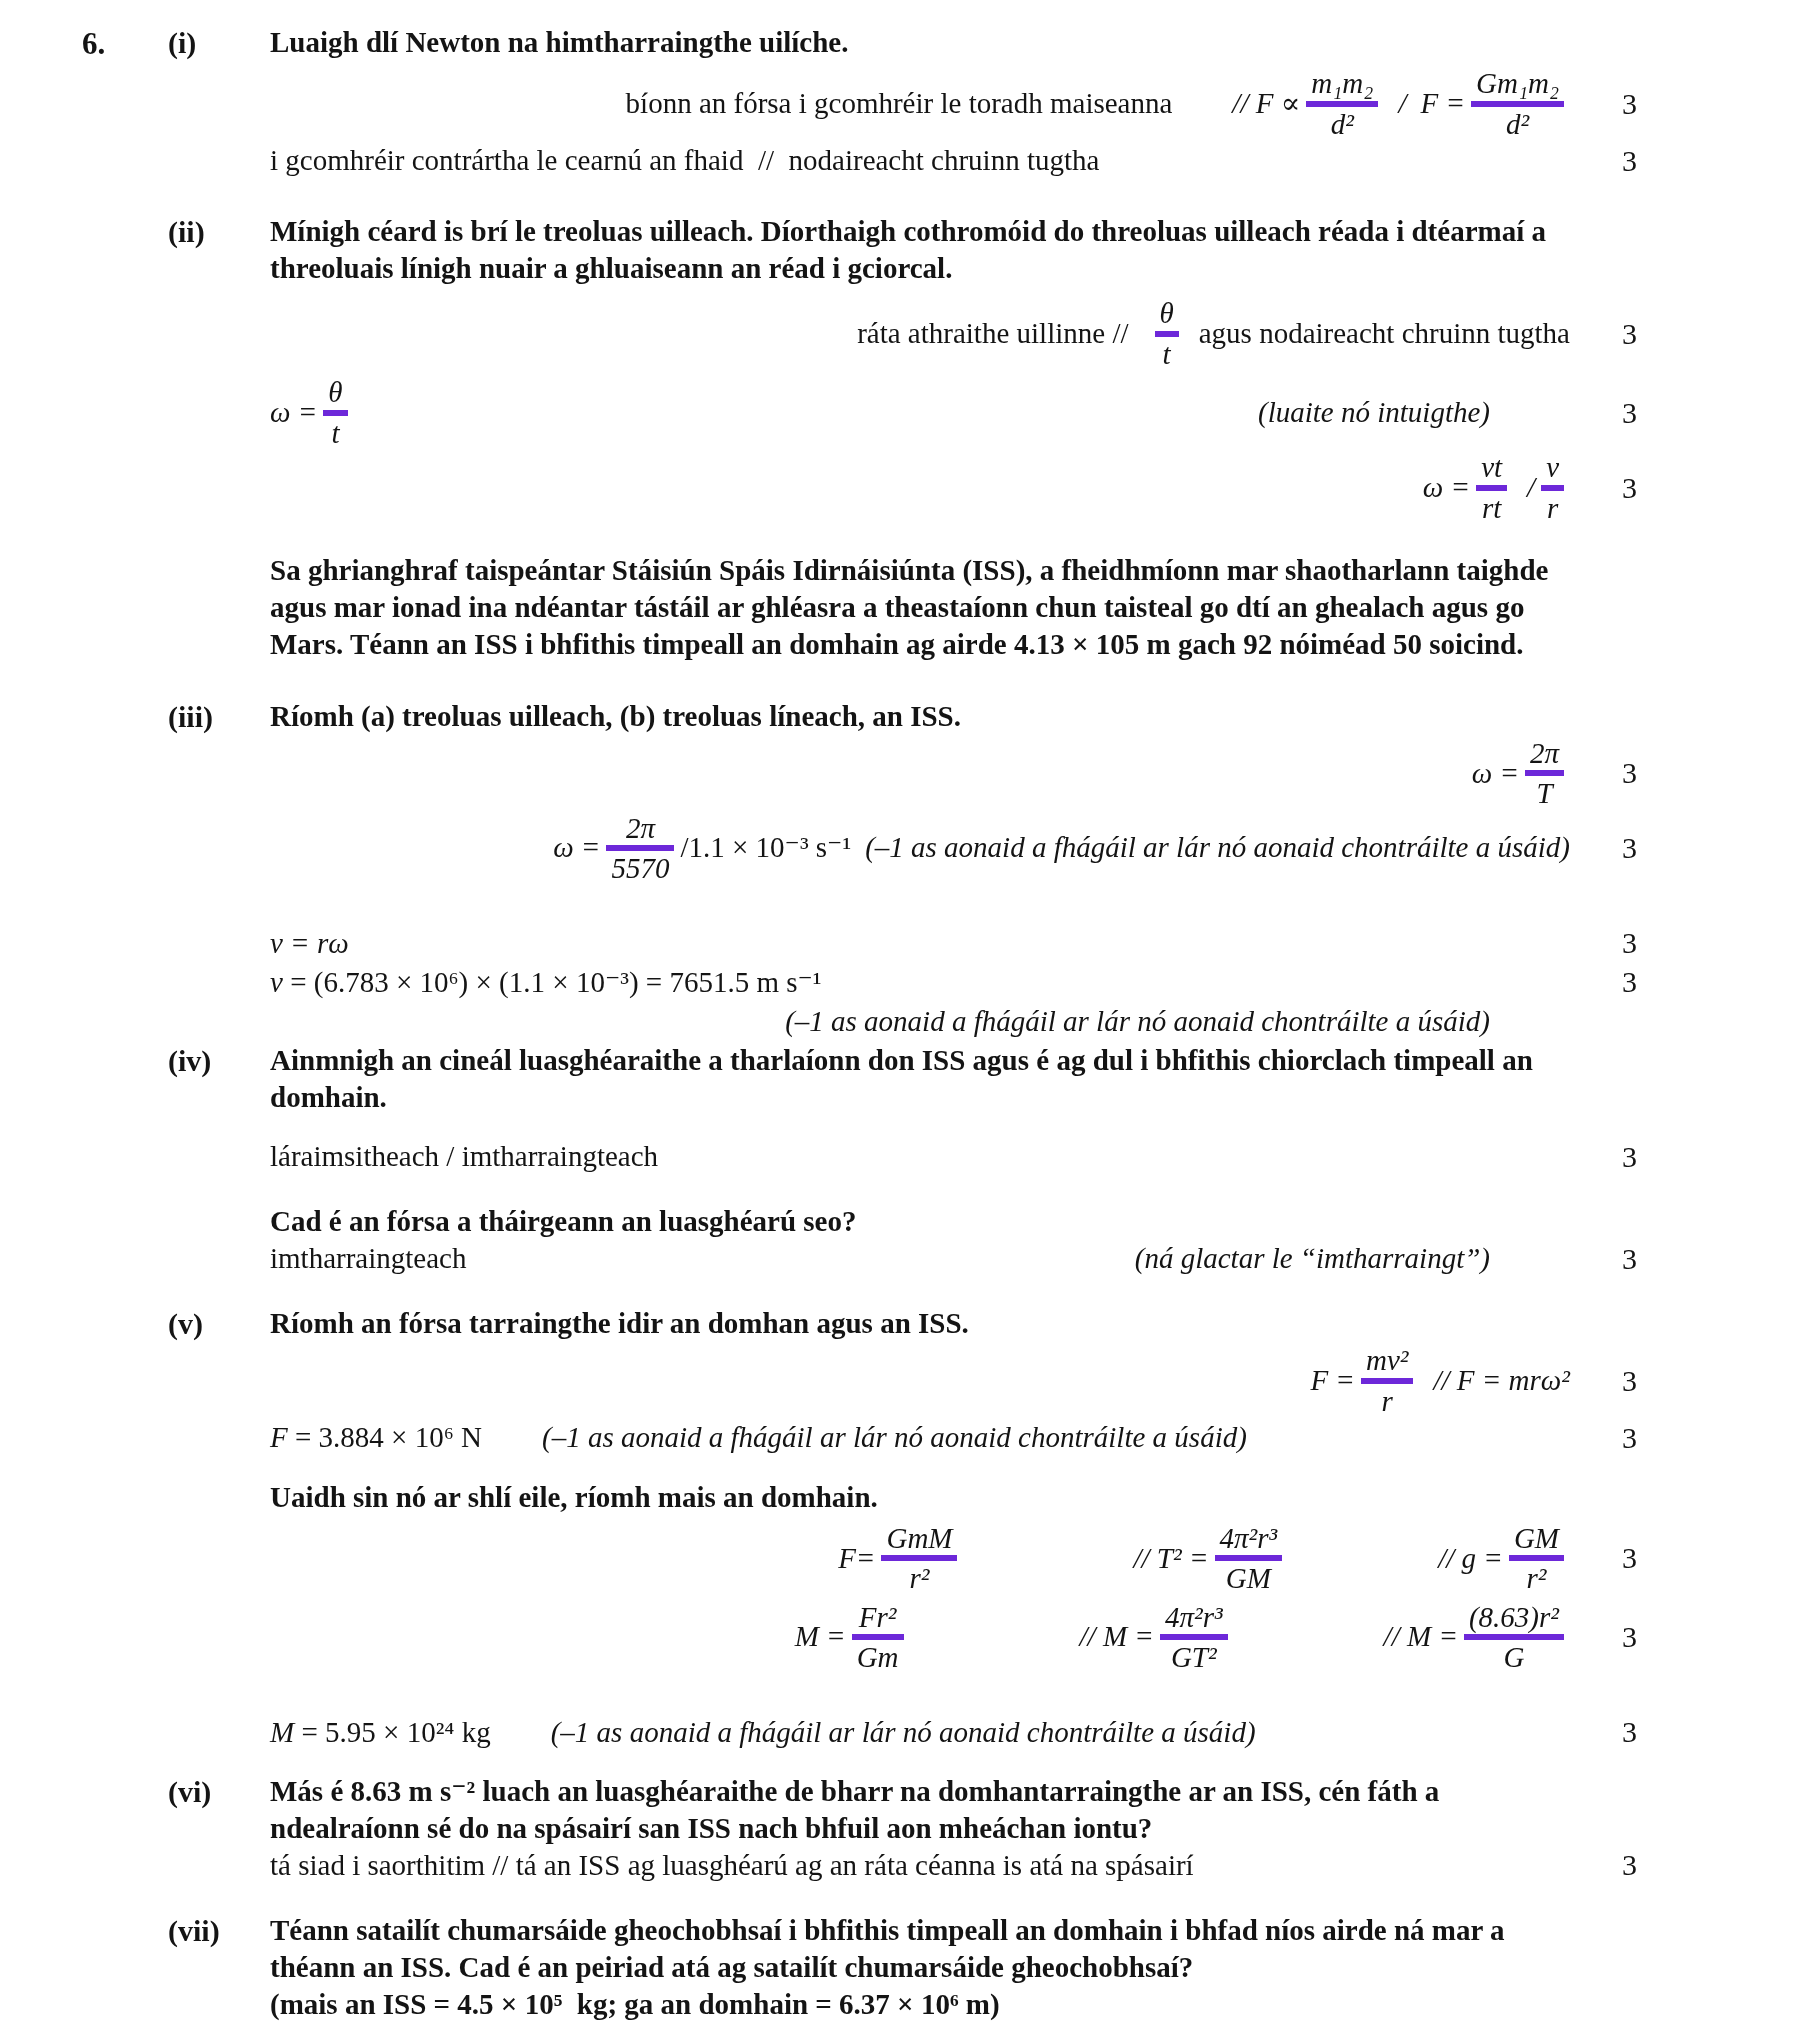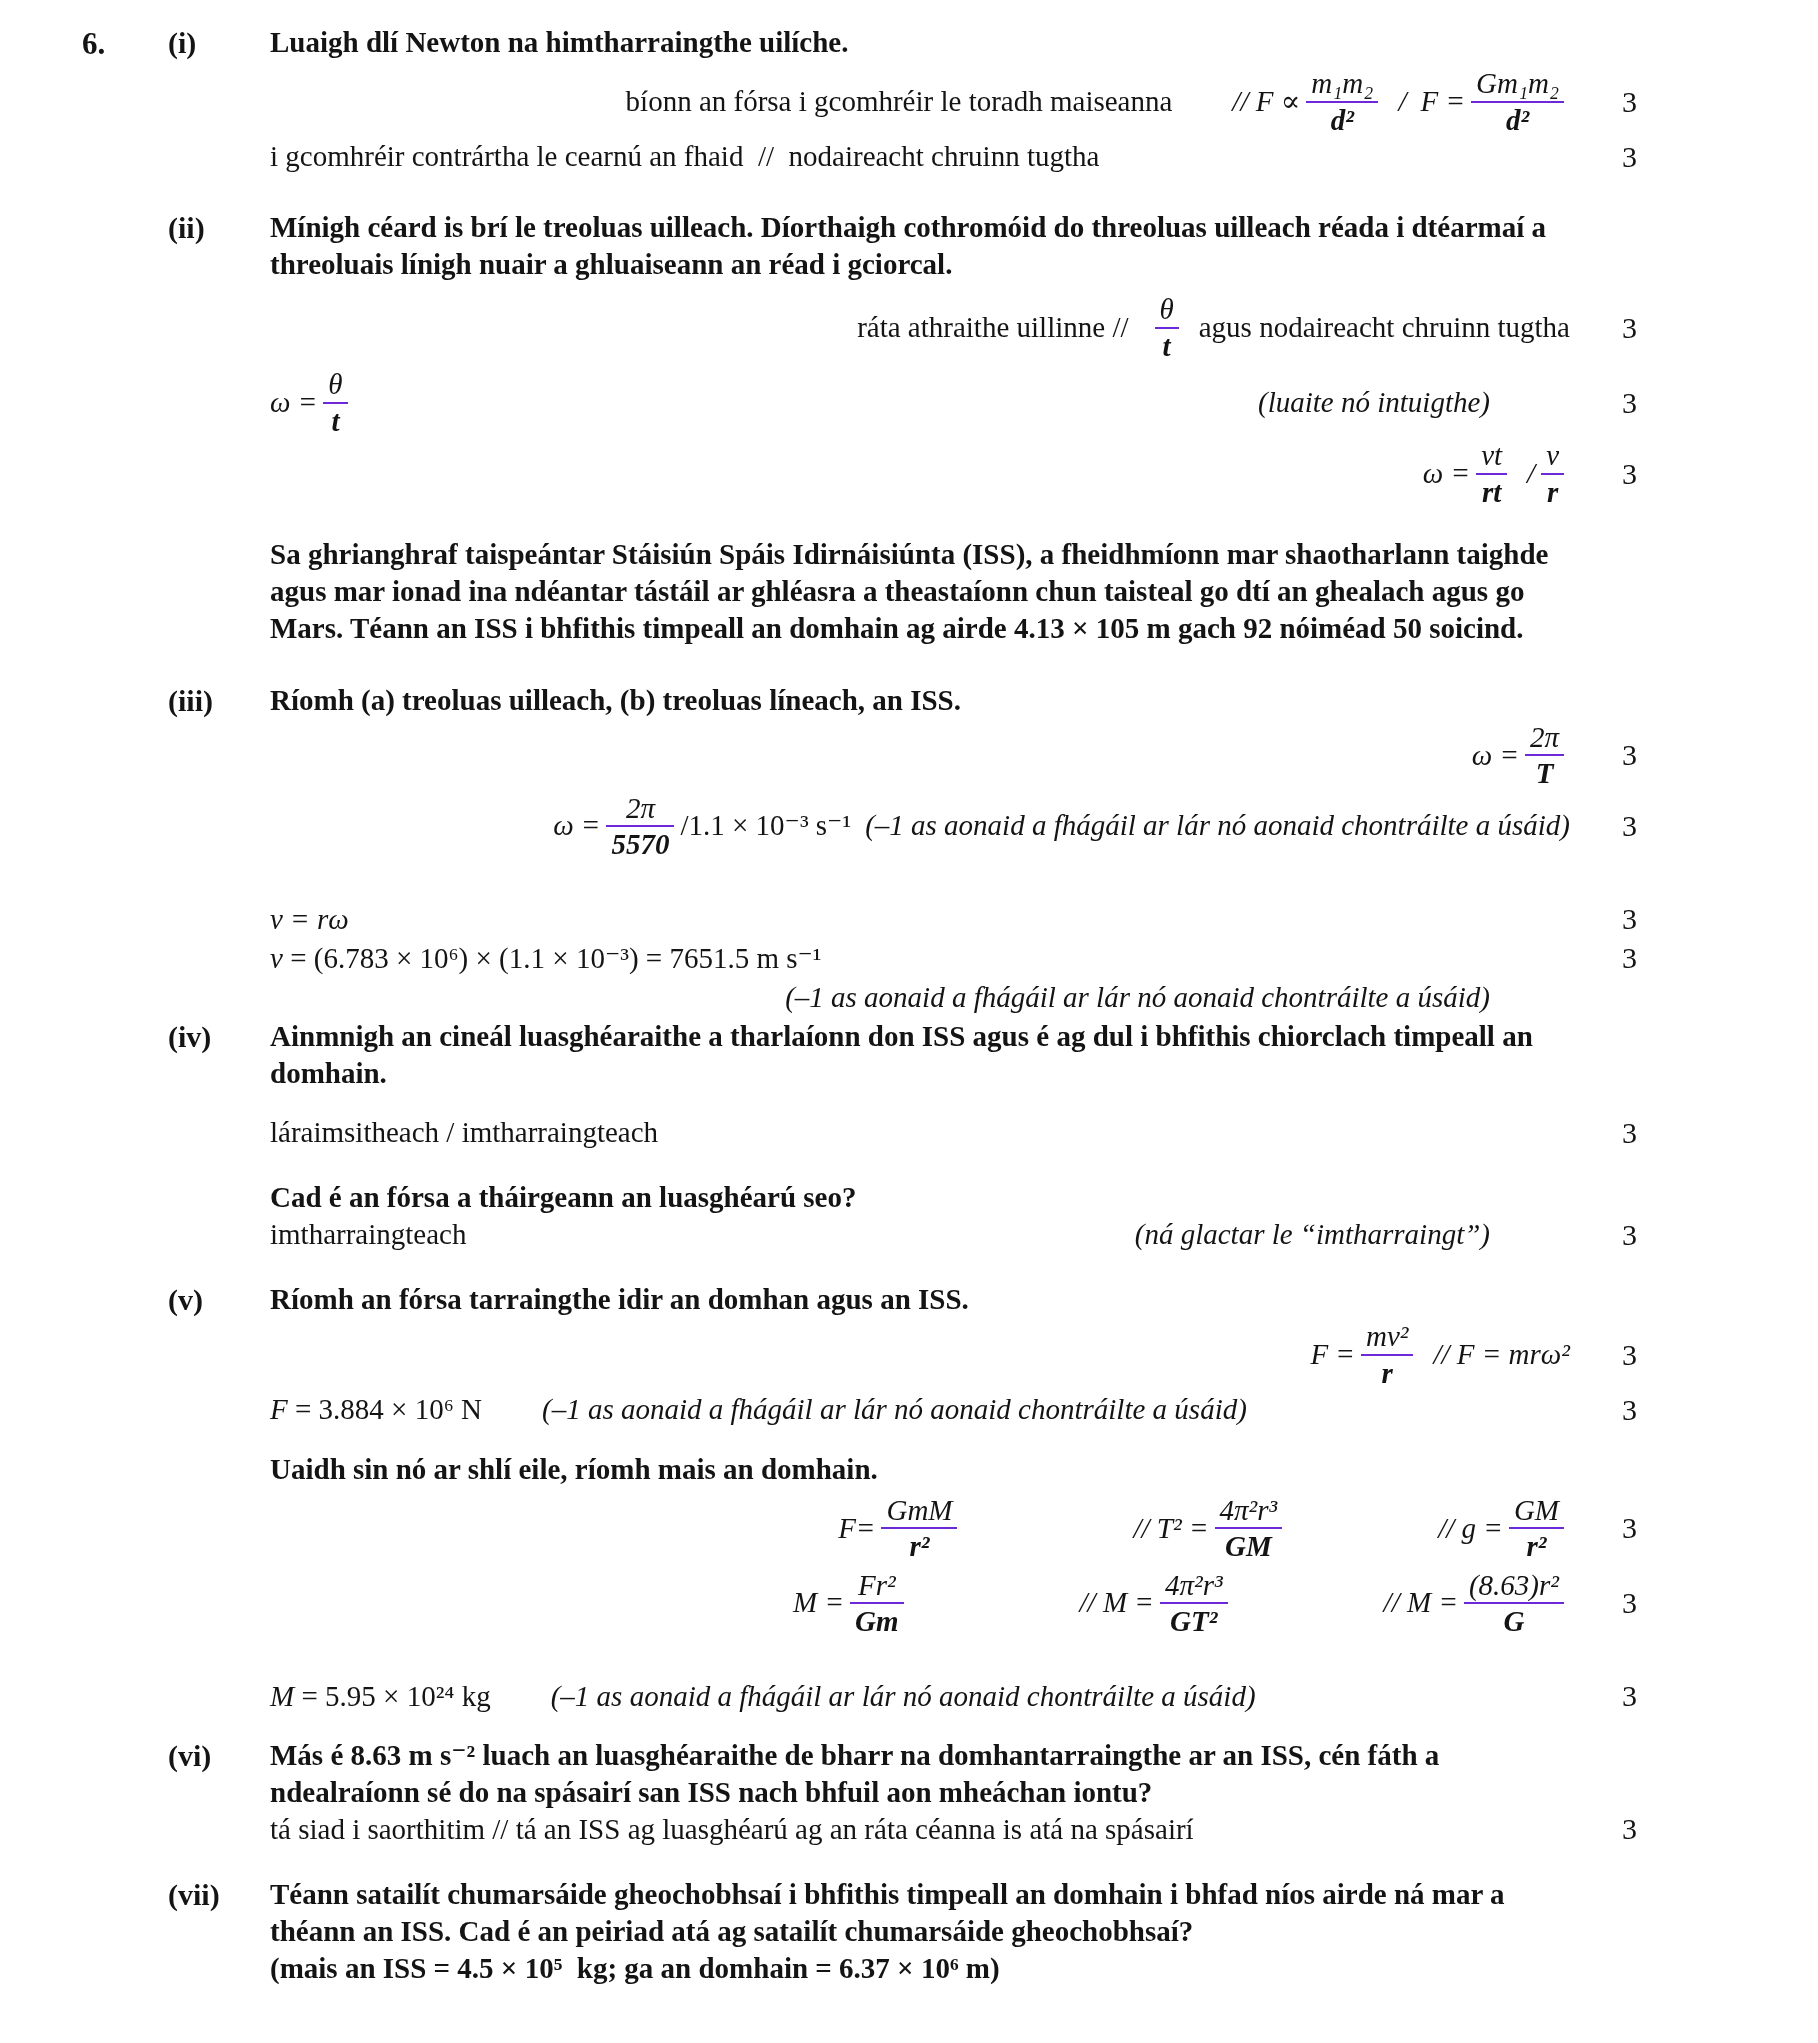--- a/index.html
+++ b/index.html
@@ -25,21 +25,21 @@
   .mark {
     position:absolute; left:1622px; top:50%; transform:translateY(-50%);
     font-size:30px; white-space:nowrap;
   }
   .frac {
     display:inline-block; text-align:center; vertical-align:middle;
     font-size:29px; line-height:1.12; font-style:italic;
     margin:0 6px;
   }
   .frac .num { display:block; padding:0 5px 1px 5px; }
-  .frac .den { display:block; border-top:2px solid #6d28d9; padding:1px 5px 0 5px;font-weight:bold; }
+  .frac .den { display:block; border-top:6px solid #6d28d9; padding:1px 5px 0 5px; }
   .mi { font-style:italic; }
   .gap-l { margin-left:60px; }
   .gap-s { margin-left:14px; }
   .gap-m { margin-left:26px; }
   .push-right { margin-left:auto; margin-right:80px; }
   .u { }
   .note { font-style:italic; }
   
   .mb2 { margin-bottom:2px; }  .mb6 { margin-bottom:6px; }
   .mb10 { margin-bottom:10px; }

